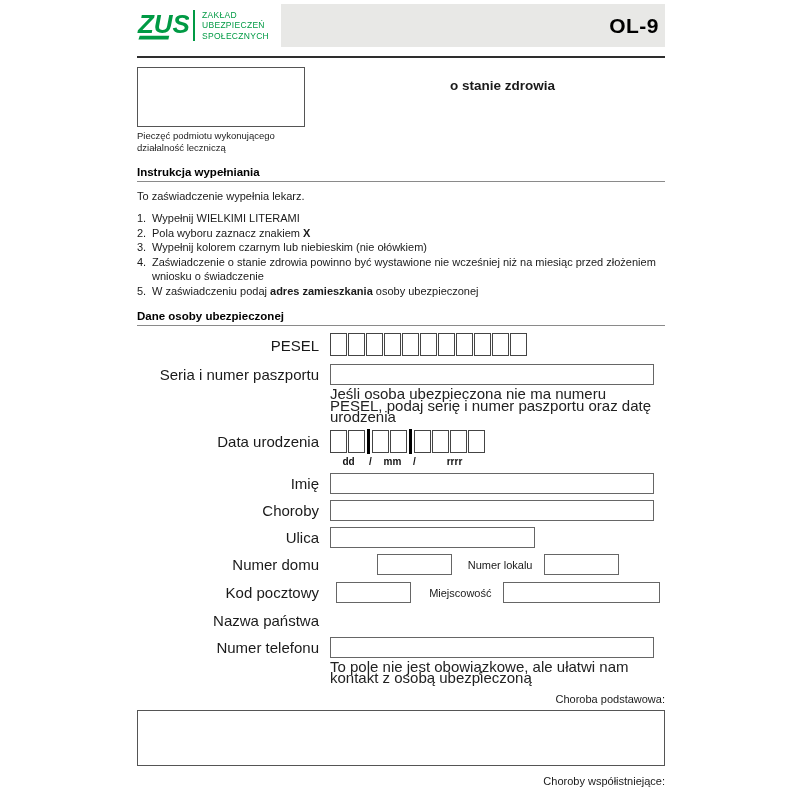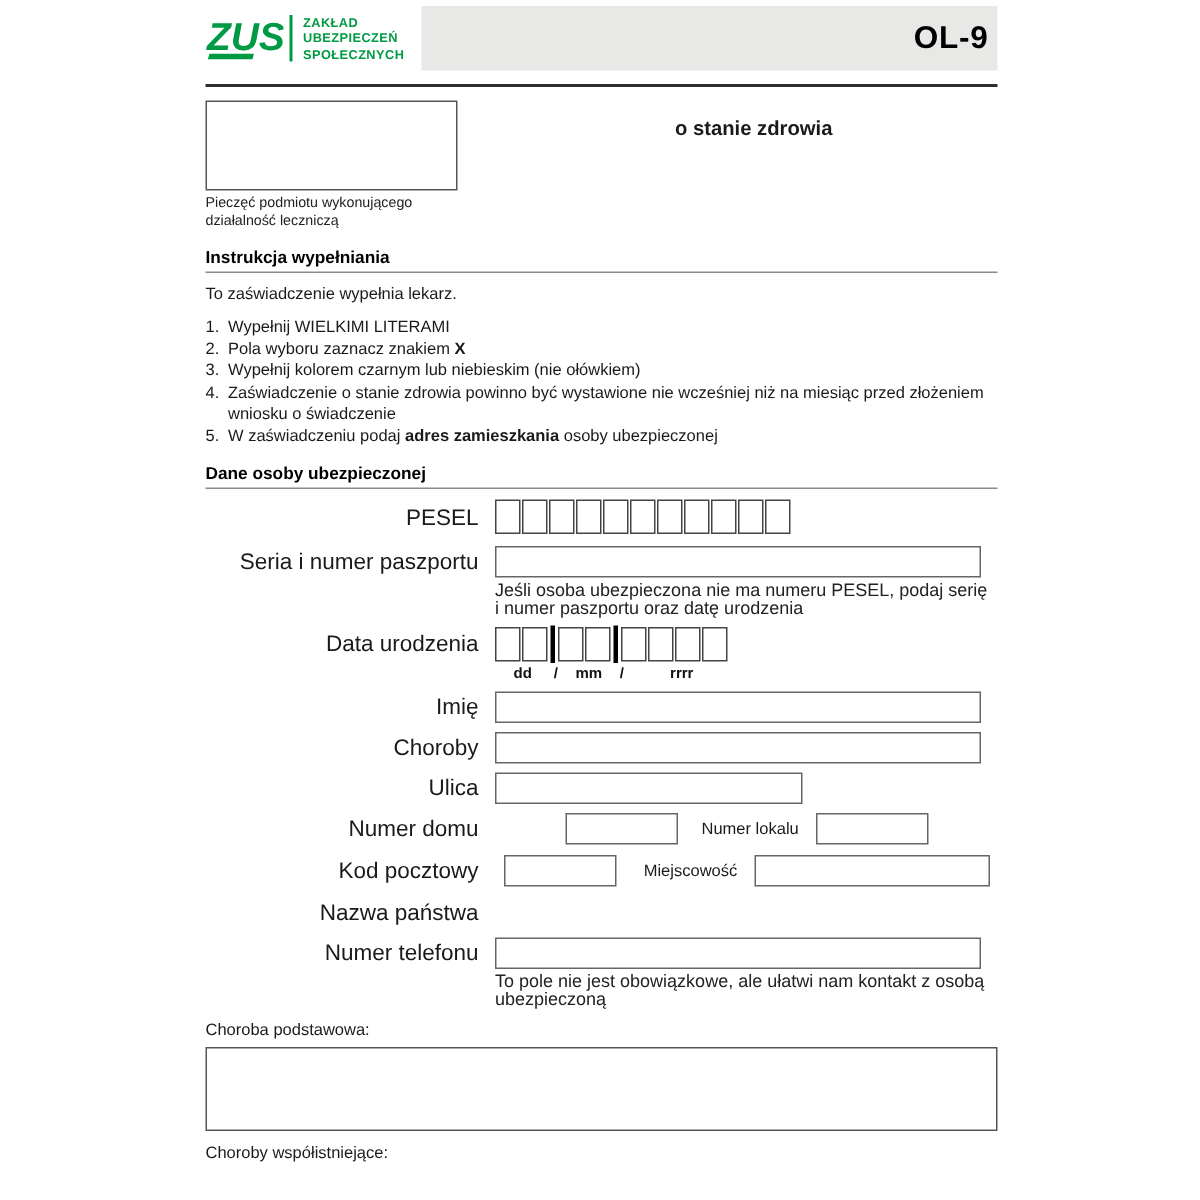--- a/index.html
+++ b/index.html
@@ -11,21 +11,21 @@
     position: relative;
     overflow: hidden;
   }
   .content { position: absolute; left: 137px; top: 0; width: 528px; }
 
   
   .header-row { display: flex; align-items: stretch; height: 43px; margin-top: 4px; }
   .logo-block { display: flex; align-items: center; background: #fff; width: 144px; flex: none; }
   .logo-svg { display: block; }
   .logo-sep { width: 2px; height: 31px; background: #009A44; margin: 0 7px 0 4px; }
-  .org-text { color: #009A44; font-size: 8.5px; font-weight: bold; line-height: 10.5px; letter-spacing: 0.3px; }
+  .org-text { color: #009A44; font-size: 8.5px; font-weight: normal; line-height: 10.5px; letter-spacing: 0.3px; }
   .graybar { flex: 1; background: #e8e8e6; display: flex; align-items: center; justify-content: flex-end; padding-right: 6px; }
   .form-code { font-size: 21px; font-weight: bold; color: #000; letter-spacing: 0.5px; }
   .header-line { border-bottom: 2px solid #2e2e2e; margin-top: 9px; }
 
   
   .stamp-row { display: flex; margin-top: 9px; }
   .stamp-col { width: 203px; flex: none; }
   .stamp-box { width: 168px; height: 60px; border: 1px solid #555; background: #fff; }
   .stamp-caption { font-size: 9.5px; line-height: 11.5px; margin-top: 3px; color: #222; }
   .title-block { flex: 1; text-align: center; font-weight: bold; font-size: 13.5px; line-height: 18px; padding-top: 10px; }
@@ -50,37 +50,37 @@
   
   .form-area { margin-top: 7px; }
   .form-row { display: flex; margin-bottom: 6px; }
   .f-label { width: 193px; flex: none; text-align: right; font-size: 15px; line-height: 21px; padding-right: 11px; }
   .f-field-area { flex: 1; }
   .input-line { height: 21px; border: 1px solid #666; background: #fff; }
   .w-full { width: 324px; }
   .w-street { width: 205px; }
   .w-small { width: 75px; }
   .w-city { width: 157px; }
-  .hint { font-size: 12px; line-height: 11.5px; color: #222; margin-top: 3px; max-width: 330px; }
+  .hint { font-size: 15px; line-height: 11.5px; color: #222; margin-top: 3px; max-width: 330px; }
   .label2 { width: 92px; text-align: right; font-size: 11px; line-height: 22px; padding-right: 11px; flex: none; }
   .two-col { display: flex; justify-content: center; }
 
   .boxes-row { display: flex; gap: 1px; }
   .char-box { width: 17px; height: 23px; border: 1px solid #444; background: #fff; flex: none; }
   .date-row { display: flex; align-items: center; }
   .thick-sep { width: 3px; height: 25px; background: #000; margin: 0 2px; flex: none; }
   .date-caption { display: flex; font-size: 10px; font-weight: bold; margin-top: 2px; color: #111; }
   .dc-dd { width: 37px; text-align: center; }
   .dc-s1 { width: 7px; text-align: center; }
   .dc-mm { width: 37px; text-align: center; }
   .dc-s2 { width: 7px; text-align: center; }
   .dc-yy { width: 73px; text-align: center; }
 
   
-  .diag-label { font-size: 11px; margin-top: 9px; margin-bottom: 5px; }
+  .diag-label { font-size: 11px; margin-top: 9px; margin-bottom: 5px; text-align: right; }
   .diag-box { width: 528px; border: 1px solid #555; background: #fff; }
   .diag-box-1 { height: 56px; }
 </style>
 </head>
 <body>
 
 <div class="content">
 
   <div class="header-row">
     <div class="logo-block">

